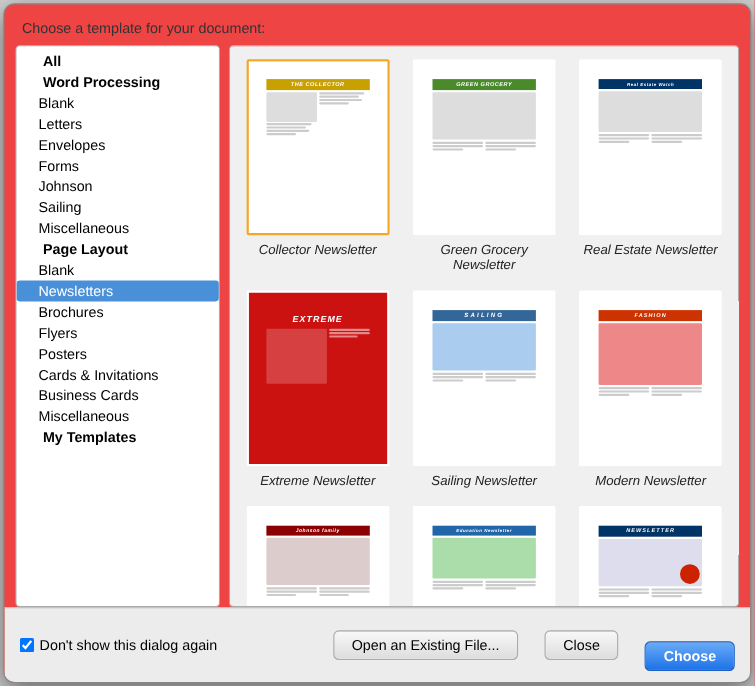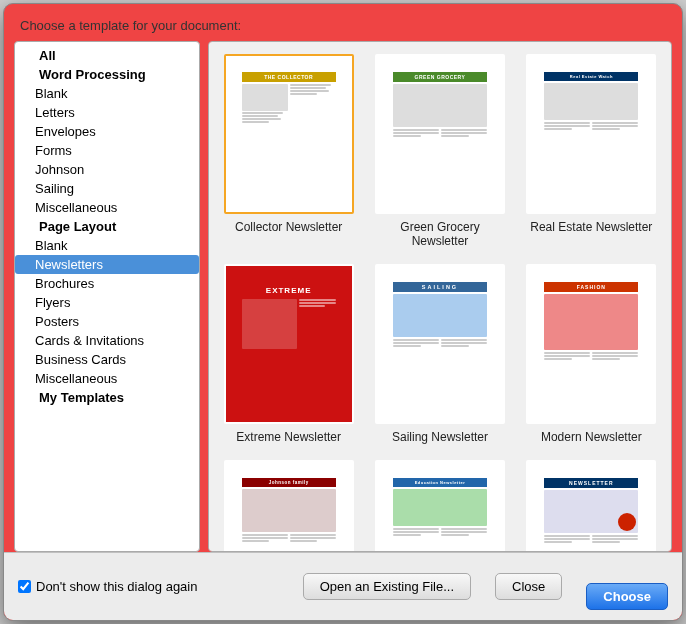--- a/index.html
+++ b/index.html
@@ -80,20 +80,21 @@
       overflow-y: scroll;
       background: #f0f0f0;
       border: 1px solid #aaa;
       border-radius: 4px;
       padding: 12px;
     }
     .templates-grid {
       display: grid;
       grid-template-columns: repeat(3, 1fr);
       gap: 16px;
+      font-style: italic;
     }
     .template-item {
       display: flex;
       flex-direction: column;
       align-items: center;
       cursor: pointer;
     }
     .template-thumb {
       width: 130px;
       height: 160px;

